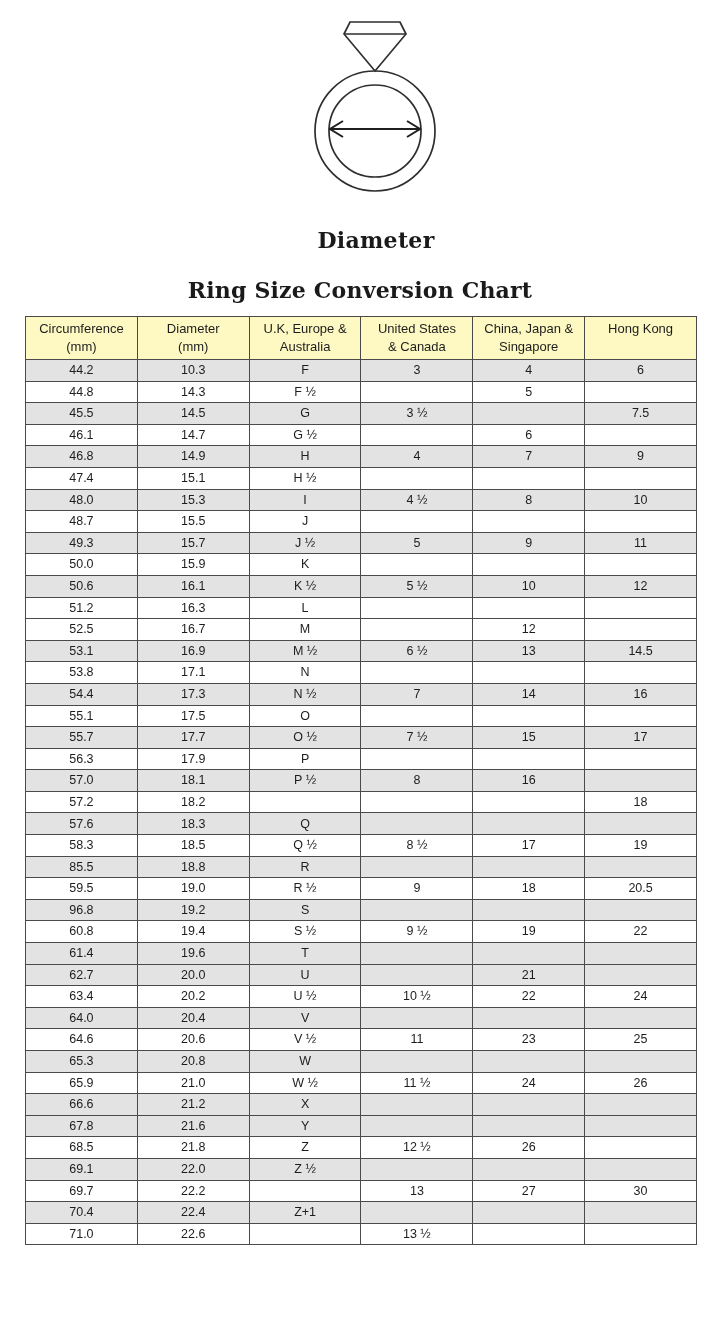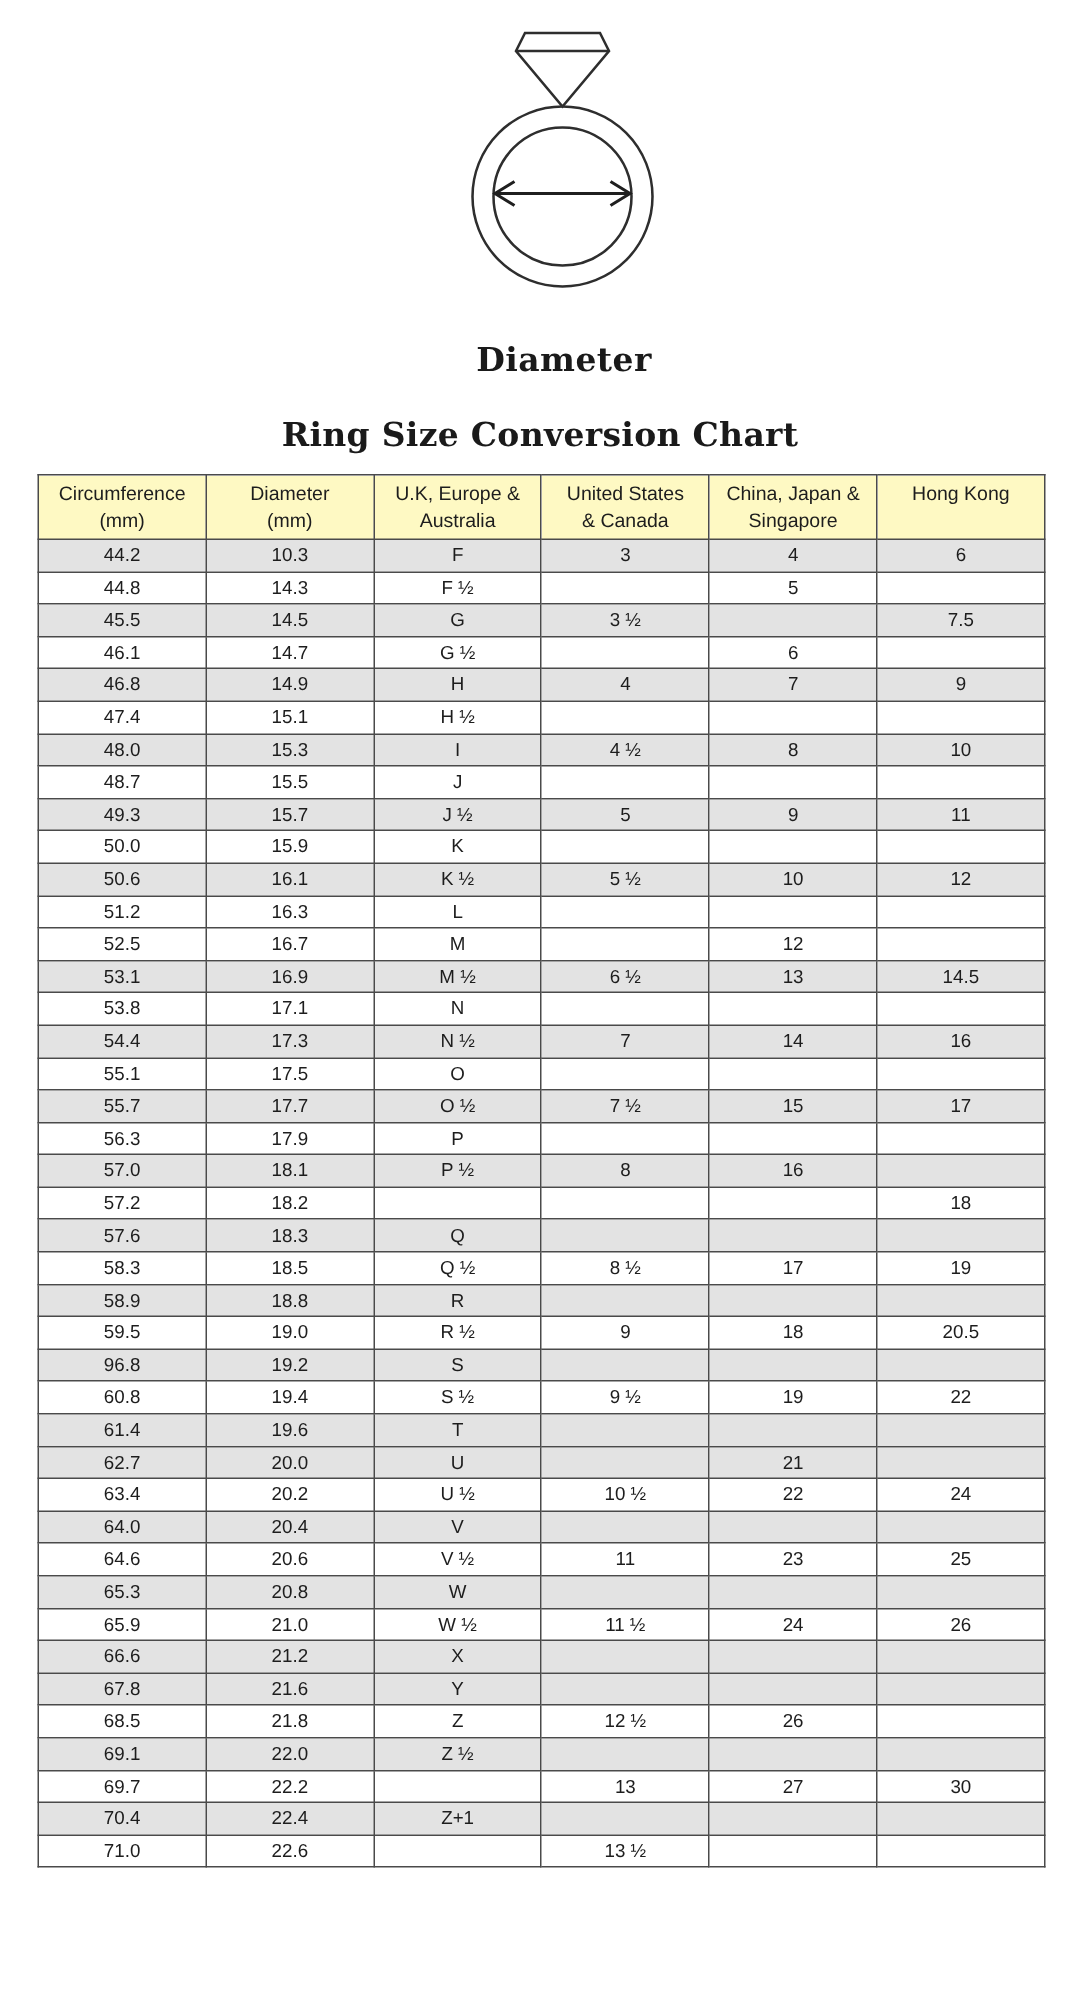--- a/index.html
+++ b/index.html
@@ -306,21 +306,21 @@
         </tr>
         <tr>
           <td>58.3</td>
           <td>18.5</td>
           <td>Q ½</td>
           <td>8 ½</td>
           <td>17</td>
           <td>19</td>
         </tr>
         <tr class="shaded">
-          <td>58.9</td>
+          <td>85.5</td>
           <td>18.8</td>
           <td>R</td>
           <td></td>
           <td></td>
           <td></td>
         </tr>
         <tr>
           <td>59.5</td>
           <td>19.0</td>
           <td>R ½</td>

